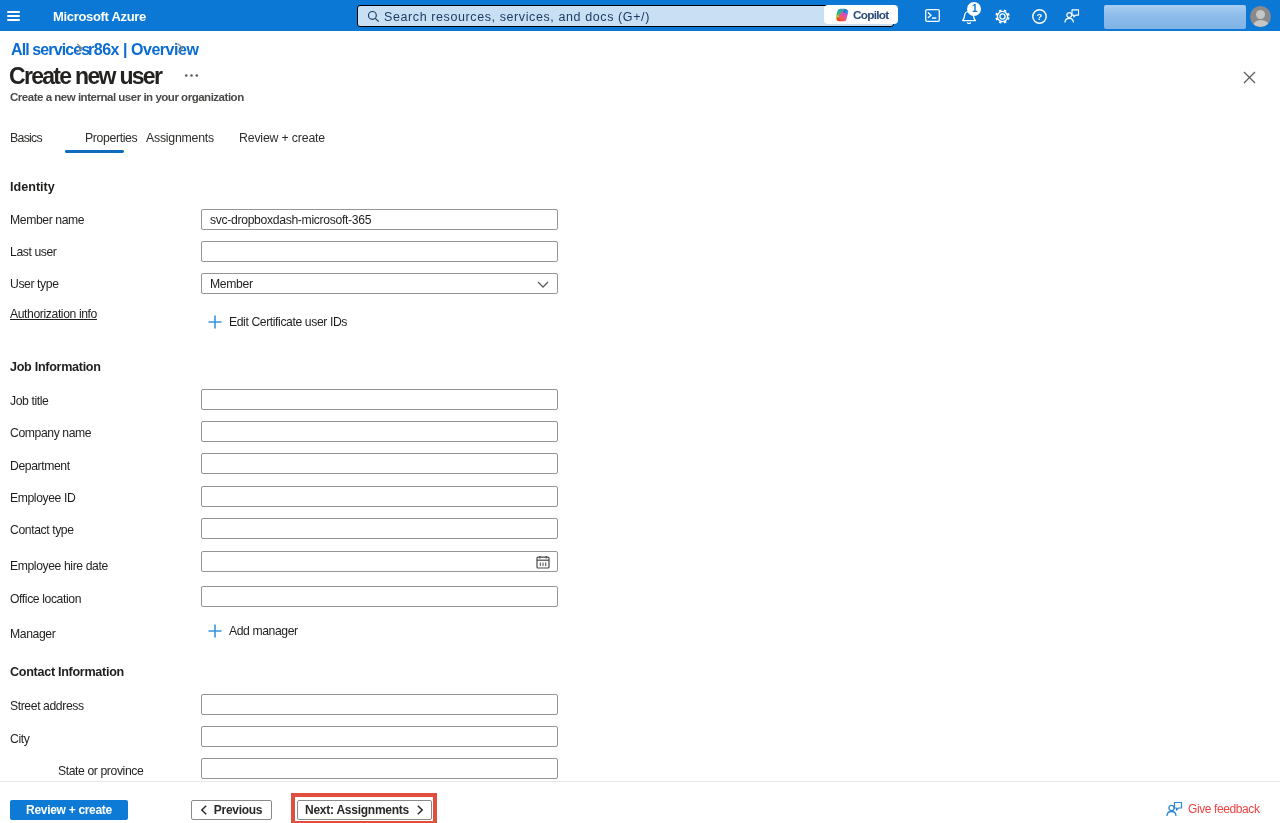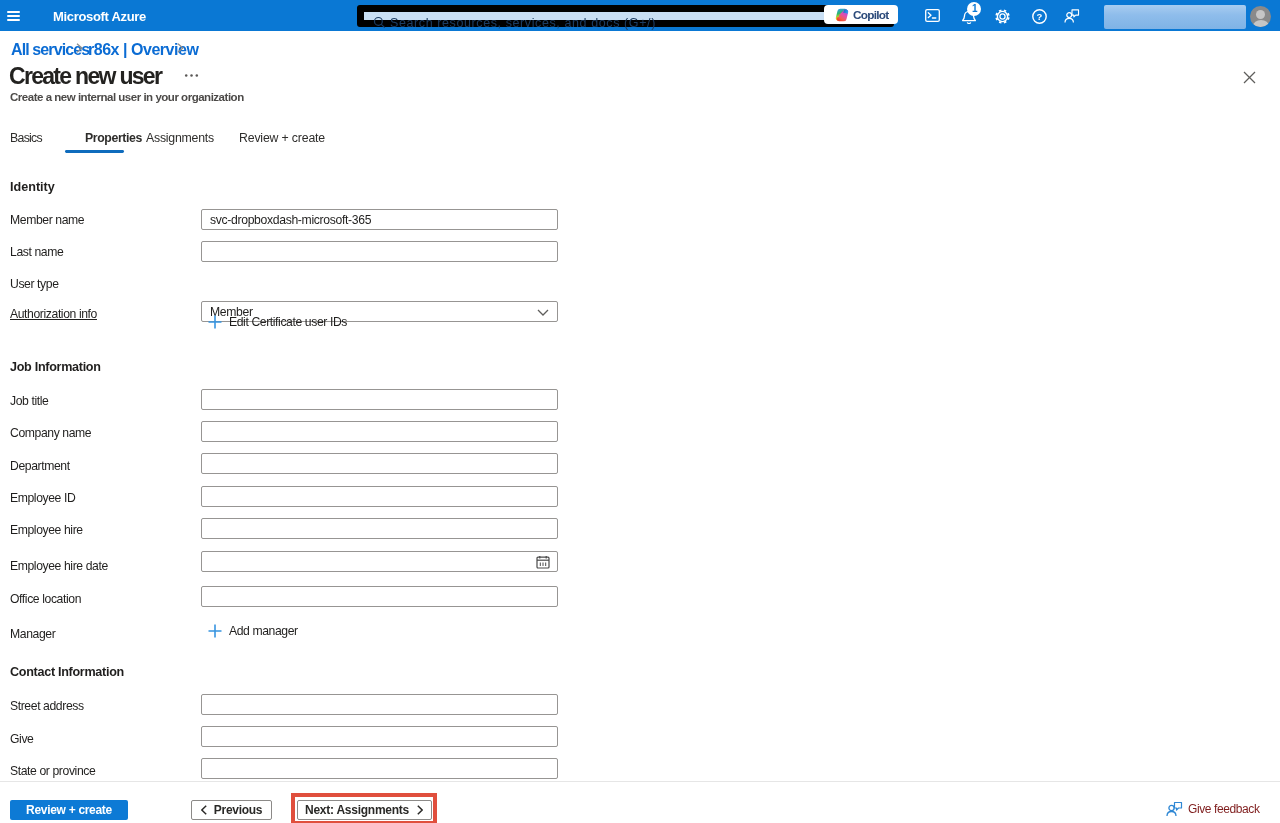--- a/index.html
+++ b/index.html
@@ -6,21 +6,21 @@
   html,body { width:1280px; height:823px; overflow:hidden; background:#fff;
     font-family:"Liberation Sans", sans-serif; }
   .abs { position:absolute; }
   body { position:relative; }
 
   
   #topbar { position:absolute; left:0; top:0; width:1280px; height:31px; background:#0a78d4; }
   #burger div { position:absolute; left:7px; width:13px; height:2px; background:#fff; border-radius:1px; }
   #mslogo { position:absolute; left:53px; top:8.5px; color:#fff; font-size:13px; font-weight:bold; letter-spacing:-0.32px; }
   #searchbox { position:absolute; left:357px; top:5px; width:537px; height:22px; background:#c9dff4;
-    border:7px solid #000000; border-radius:3px; }
+    border:1px solid #000000; border-radius:3px; }
   #searchbox .ph { position:absolute; left:26px; top:3.5px; color:#1c3d63; font-size:12.5px; letter-spacing:0.6px; }
   #copilot { position:absolute; left:824px; top:5px; width:74px; height:19px; background:#fff; border-radius:4px; }
   #copilot span { position:absolute; left:29px; top:3px; font-size:11.8px; font-weight:bold; letter-spacing:-0.75px; color:#2b4a7a; }
   .tbicon { position:absolute; top:8px; }
   #blurname { position:absolute; left:1104px; top:5px; width:142px; height:24px; border-radius:2px;
     background:linear-gradient(180deg,#a9cdf0 0%, #8fbdeb 40%, #7fb3e6 100%); }
   #avatar { position:absolute; left:1250px; top:6px; width:21px; height:21px; border-radius:50%; background:#8a8a8a; overflow:hidden; }
   #avatar .head { position:absolute; left:6px; top:4px; width:9px; height:9px; border-radius:50%; background:#c6c6c6; }
   #avatar .bod { position:absolute; left:2.5px; top:14px; width:16px; height:12px; border-radius:50% 50% 0 0; background:#c6c6c6; }
 
@@ -47,21 +47,21 @@
   
   #footer { position:absolute; left:0; top:781px; width:1280px; height:42px; background:#fff; border-top:1px solid #e6e6e6; }
   .btn { position:absolute; top:18px; height:20px; border-radius:2px; font-size:12px; font-weight:bold; letter-spacing:-0.3px;
     display:flex; align-items:center; justify-content:center; }
   #btn-review { left:10px; width:118px; background:#0d7ad5; color:#fff; }
   #btn-prev { left:191px; width:81px; background:#fff; border:1px solid #8c8a88; color:#2a2927; }
   #redbox { position:absolute; left:291px; top:11px; width:146px; height:32px; border:4px solid #e04f3d; }
   #btn-next { position:absolute; left:1.5px; top:2.5px; width:135px; height:20px; background:#fff;
     border:1px solid #8c8a88; border-radius:2px; color:#2a2927; font-size:12px; font-weight:bold; letter-spacing:-0.25px;
     display:flex; align-items:center; justify-content:center; }
-  #feedback { position:absolute; left:1166px; top:20px; color:#7f1d1d; font-size:12px; letter-spacing:-0.4px; }
+  #feedback { position:absolute; left:1166px; top:20px; color:#ef4444; font-size:12px; letter-spacing:-0.4px; }
 </style>
 </head>
 <body>
 
 <div id="topbar">
   <div id="burger">
     <div style="top:10.5px"></div>
       <div style="top:14.5px"></div>
       <div style="top:18.5px"></div>
   </div>
@@ -152,37 +152,37 @@
     <circle cx="7.5" cy="2.5" r="1.25" fill="#5a5856"></circle>
     <circle cx="12.8" cy="2.5" r="1.25" fill="#5a5856"></circle>
   </svg>
 <div id="subtitle">Create a new internal user in your organization</div>
 <svg id="closex" viewBox="0 0 13 13">
   <line x1="1" y1="1" x2="12" y2="12" stroke="#5f5e5c" stroke-width="1.3"></line>
   <line x1="12" y1="1" x2="1" y2="12" stroke="#5f5e5c" stroke-width="1.3"></line>
 </svg>
 
 <div class="tab" style="left:10px; letter-spacing:-0.7px;">Basics</div>
-<div class="tab" style="left:65px; font-weight:bold; letter-spacing:-0.38px;padding-left:20px;">Properties</div>
+<div class="tab" style="left:65px; font-weight:normal; letter-spacing:-0.38px;padding-left:20px;">Properties</div>
 <div class="tab" style="left:146px; letter-spacing:-0.22px;">Assignments</div>
 <div class="tab" style="left:239px; letter-spacing:-0.17px;">Review + create</div>
 <div id="tab-underline"></div>
 
 <div class="sechead" style="top:180px; letter-spacing:0;">Identity</div>
 
 <div class="lbl" style="top:213px;">Member name</div>
 <div class="inp" style="top:209px;">
     <span class="val">svc-dropboxdash-microsoft-365</span>
   </div>
 
-<div class="lbl" style="top:245px;">Last name</div>
+<div class="lbl" style="top:245px;">Last user</div>
 <div class="inp" style="top:241px;"></div>
 
 <div class="lbl" style="top:277px;text-align:center;">User type</div>
-<div class="inp" style="top:273px;margin-top:28px;">
+<div class="inp" style="top:273px;">
     <span class="val">Member</span>
   <svg style="position:absolute;right:8px;top:7px" width="12" height="7" viewBox="0 0 12 7">
     <path d="M1 1 L6 6 L11 1" fill="none" stroke="#5f5e5c" stroke-width="1.3"></path>
   </svg>
 </div>
 
 <div class="lbl" style="top:307px;text-decoration:underline;">Authorization info</div>
 <svg class="abs" style="left:208px;top:315px" width="14" height="14" viewBox="0 0 14 14">
     <path d="M7 0.5 V13.5 M0.5 7 H13.5" stroke="#3794e0" stroke-width="1.6"></path>
   </svg>
@@ -195,21 +195,21 @@
 
 <div class="lbl" style="top:426px;">Company name</div>
 <div class="inp" style="top:421px;"></div>
 
 <div class="lbl" style="top:459px;">Department</div>
 <div class="inp" style="top:453px;"></div>
 
 <div class="lbl" style="top:491px;">Employee ID</div>
 <div class="inp" style="top:486px;"></div>
 
-<div class="lbl" style="top:523px;">Employee hire</div>
+<div class="lbl" style="top:523px;">Contact type</div>
 <div class="inp" style="top:518px;"></div>
 
 <div class="lbl" style="top:559px;">Employee hire date</div>
 <div class="inp" style="top:551px;">
   <svg style="position:absolute;right:7px;top:3px" width="14" height="14" viewBox="0 0 14 14">
     <rect x="1" y="2.2" width="12" height="10.8" rx="1" fill="none" stroke="#4a4a4a" stroke-width="1.2"></rect>
     <line x1="1" y1="5.2" x2="13" y2="5.2" stroke="#4a4a4a" stroke-width="1.2"></line>
     <line x1="3.8" y1="1" x2="3.8" y2="3.4" stroke="#4a4a4a" stroke-width="1.2"></line>
     <line x1="10.2" y1="1" x2="10.2" y2="3.4" stroke="#4a4a4a" stroke-width="1.2"></line>
     <line x1="4.3" y1="7.5" x2="4.3" y2="11" stroke="#4a4a4a" stroke-width="1"></line>
@@ -225,24 +225,24 @@
 <svg class="abs" style="left:208px;top:624px" width="14" height="14" viewBox="0 0 14 14">
     <path d="M7 0.5 V13.5 M0.5 7 H13.5" stroke="#3794e0" stroke-width="1.6"></path>
   </svg>
 <div class="pluslink" style="left:229px;top:624px;">Add manager</div>
 
 <div class="sechead" style="top:665px;">Contact Information</div>
 
 <div class="lbl" style="top:699px;">Street address</div>
 <div class="inp" style="top:694px;"></div>
 
-<div class="lbl" style="top:732px;">Give</div>
+<div class="lbl" style="top:732px;">City</div>
 <div class="inp" style="top:726px;"></div>
 
-<div class="lbl" style="top:764px;">State or province</div>
+<div class="lbl" style="top:764px;margin-left:48px;">State or province</div>
 <div class="inp" style="top:758px;"></div>
 
 <div id="footer">
   <div class="btn" id="btn-review">Review + create</div>
   <div class="btn" id="btn-prev"><svg style="margin-right:7px" width="6" height="10" viewBox="0 0 6 10">
         <path d="M5.2 0.8 L0.8 5 L5.2 9.2" fill="none" stroke="#2a2927" stroke-width="1.5"></path>
       </svg>Previous</div>
   <div id="redbox">
       <div id="btn-next">Next: Assignments<svg style="margin-left:8px" width="6" height="10" viewBox="0 0 6 10">
           <path d="M0.8 0.8 L5.2 5 L0.8 9.2" fill="none" stroke="#2a2927" stroke-width="1.5"></path>

